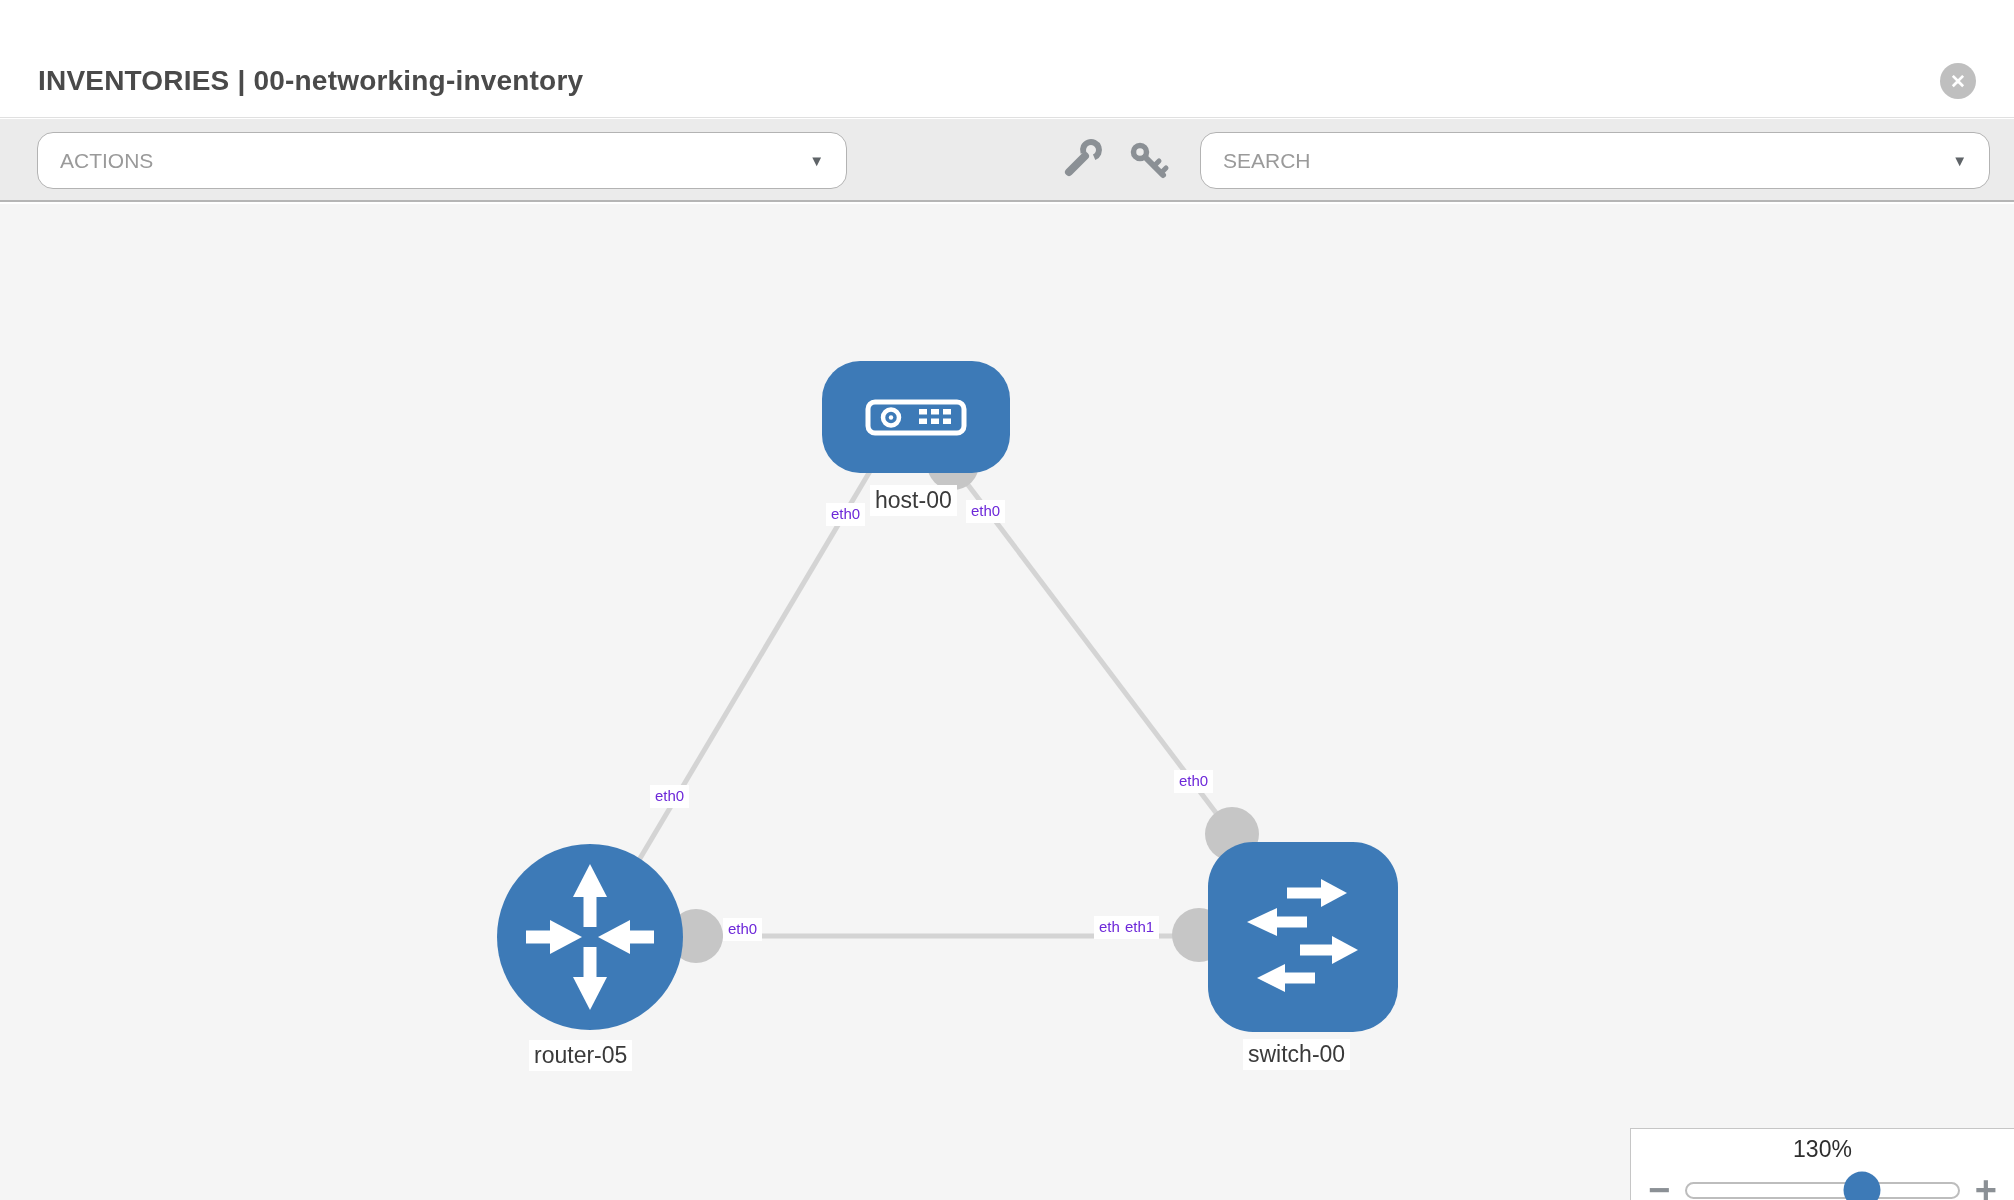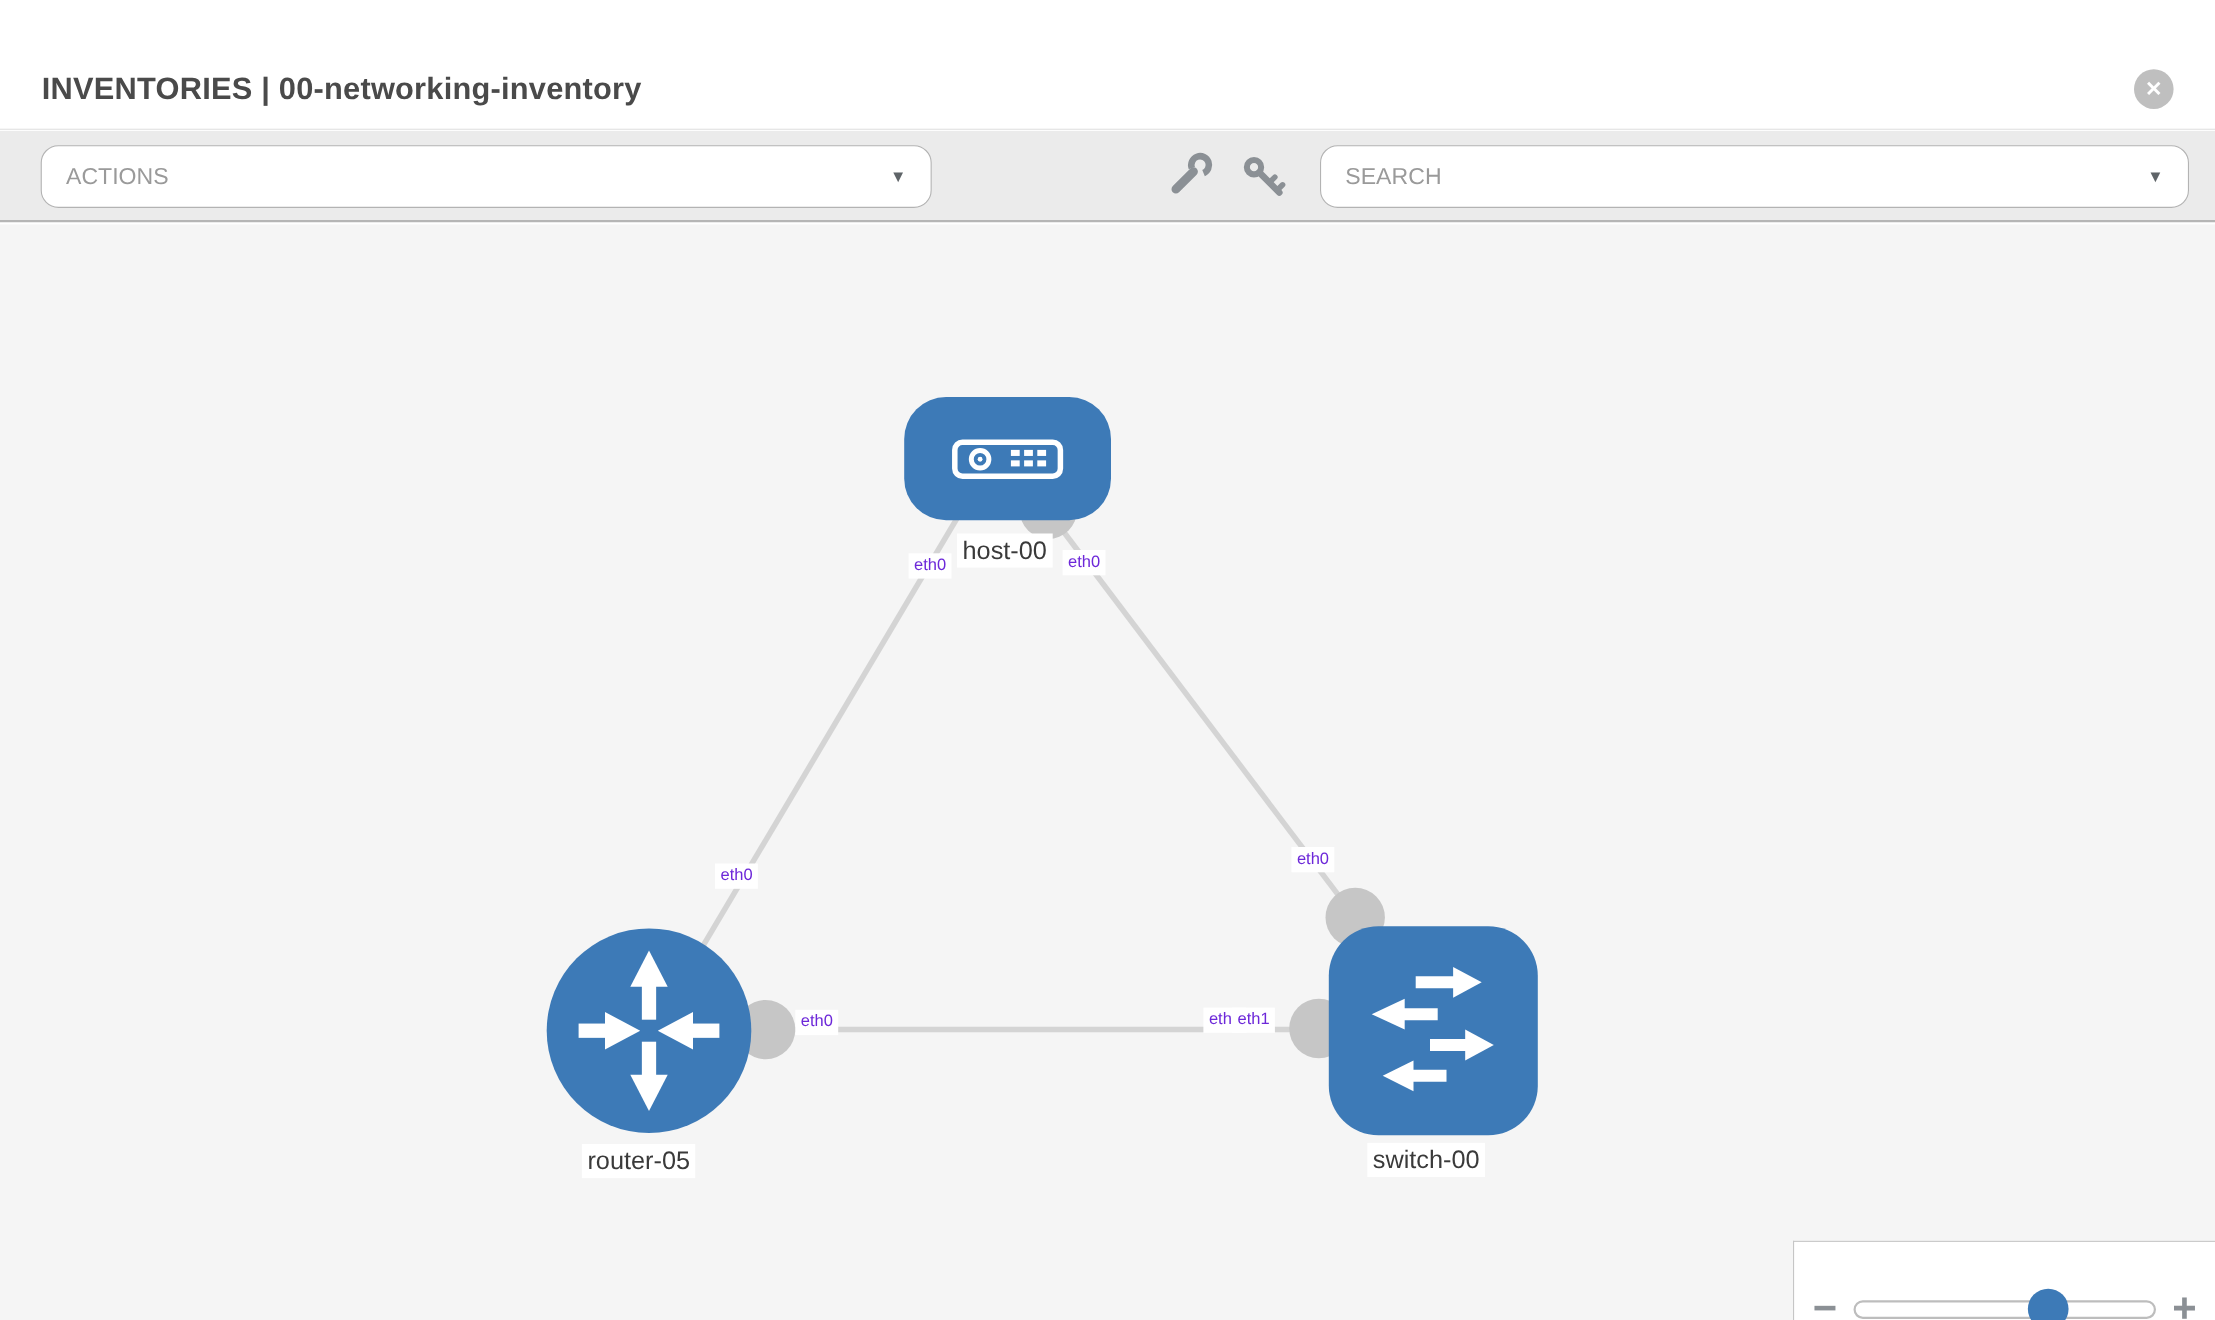--- a/index.html
+++ b/index.html
@@ -180,20 +180,21 @@
 
   <div class="chip" style="left:826px; top:458px;">eth0</div>
   <div class="chip" style="left:650px; top:740px;">eth0</div>
   <div class="chip" style="left:966px; top:455px;">eth0</div>
   <div class="chip" style="left:1174px; top:725px;">eth0</div>
   <div class="chip" style="left:723px; top:873px;">eth0</div>
   <div class="chip" style="left:1094px; top:871px;">eth0</div>
   <div class="chip" style="left:1120px; top:871px;">eth1</div>
 
   <div class="zoom-panel">
+    <div class="zoom-level">130%</div>
     <div class="zoom-row">
       <span class="zoom-btn">−</span>
       <div class="zoom-track">
         <div class="zoom-handle"></div>
       </div>
       <span class="zoom-btn">+</span>
     </div>
   </div>
 
 </div>

